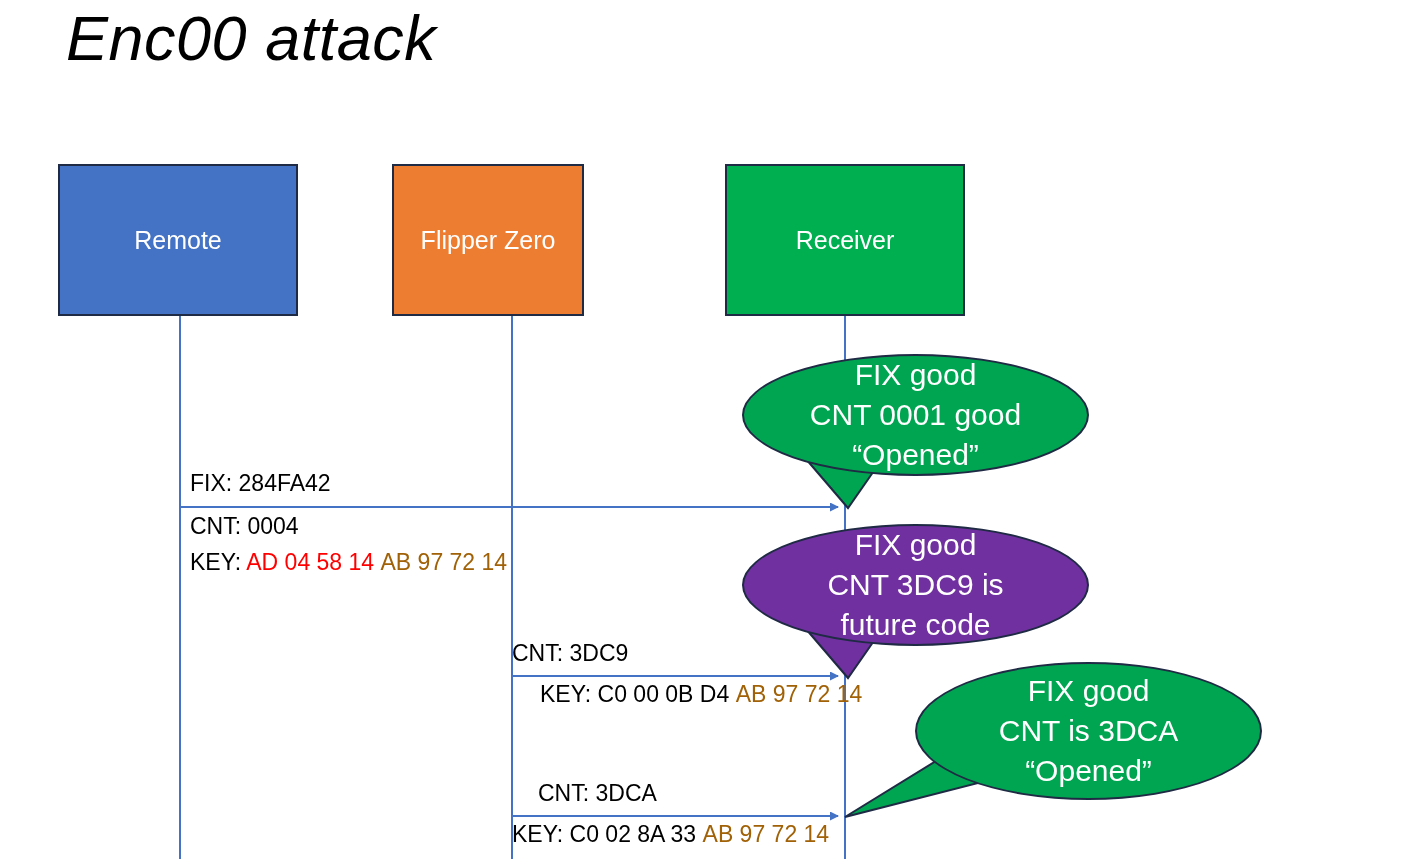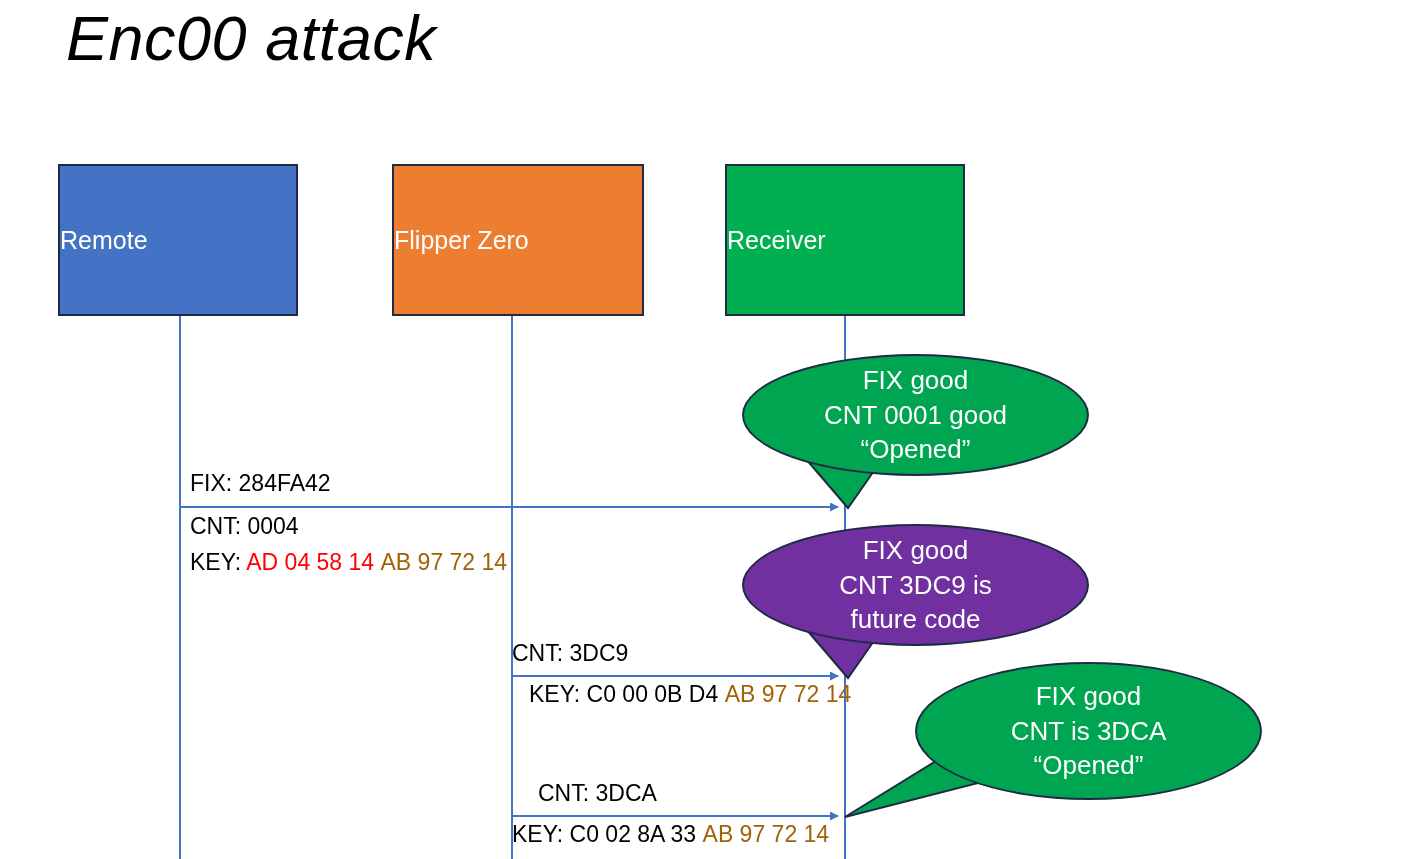--- a/index.html
+++ b/index.html
@@ -31,30 +31,30 @@
     letter-spacing: 0.5px;
     white-space: nowrap;
     font-style: italic;
   }
   .actor-box {
     position: absolute;
     box-sizing: border-box;
     border: 2px solid #1f2a44;
     display: flex;
     align-items: center;
-    justify-content: flex-start;
+    justify-content: center;
     color: #ffffff;
     font-size: 25px;
   }
   #actor-remote {
     left: 58px;  top: 164px;  width: 240px; height: 152px;
     background: #4472C4;
   }
   #actor-flipper {
-    left: 392px; top: 164px;  width: 252px; height: 152px;
+    left: 392px; top: 164px;  width: 192px; height: 152px;
     background: #ED7D31;
   }
   #actor-receiver {
     left: 725px; top: 164px;  width: 240px; height: 152px;
     background: #00B050;
   }
   svg#wires {
     position: absolute;
     left: 0; top: 0;
     width: 1408px;
@@ -70,21 +70,21 @@
   }
   .key-red   { color: #FF0000; }
   .key-green { color: #a16207; }
   .bubble {
     position: absolute;
     display: flex;
     flex-direction: column;
     align-items: center;
     justify-content: center;
     color: #ffffff;
-    font-size: 26px;
+    font-size: 30px;
     line-height: 1.33;
     text-align: center;
     border-radius: 50%;
     border: 2px solid #1f2a44;
     box-sizing: border-box;
   }
   .bubble span { display: block; white-space: nowrap; }
   #bubble-1 {
     left: 742px; top: 354px; width: 347px; height: 122px;
     background: #00A551;
@@ -135,21 +135,21 @@
     <span>Receiver</span>
   </div>
 
   <div class="msg-label" style="left:190px; top:470px;">FIX: 284FA42</div>
   <div class="msg-label" style="left:190px; top:513px;">CNT: 0004</div>
   <div class="msg-label" style="left:190px; top:549px;">
     <span>KEY: </span><span class="key-red">AD 04 58 14</span><span>&nbsp;</span><span class="key-green">AB 97 72 14</span>
   </div>
 
   <div class="msg-label" style="left:512px; top:640px;">CNT: 3DC9</div>
-  <div class="msg-label" style="left:529px; top:681px;">
+  <div class="msg-label" style="left:540px; top:681px;">
     <span>KEY: </span><span>C0 00 0B D4</span><span>&nbsp;</span><span class="key-green">AB 97 72 14</span>
   </div>
 
   <div class="msg-label" style="left:512px; top:780px;padding-left:26px;">CNT: 3DCA</div>
   <div class="msg-label" style="left:512px; top:821px;">
     <span>KEY: </span><span>C0 02 8A 33</span><span>&nbsp;</span><span class="key-green">AB 97 72 14</span>
   </div>
 
   <div class="bubble" id="bubble-1">
     <span>FIX good</span>

